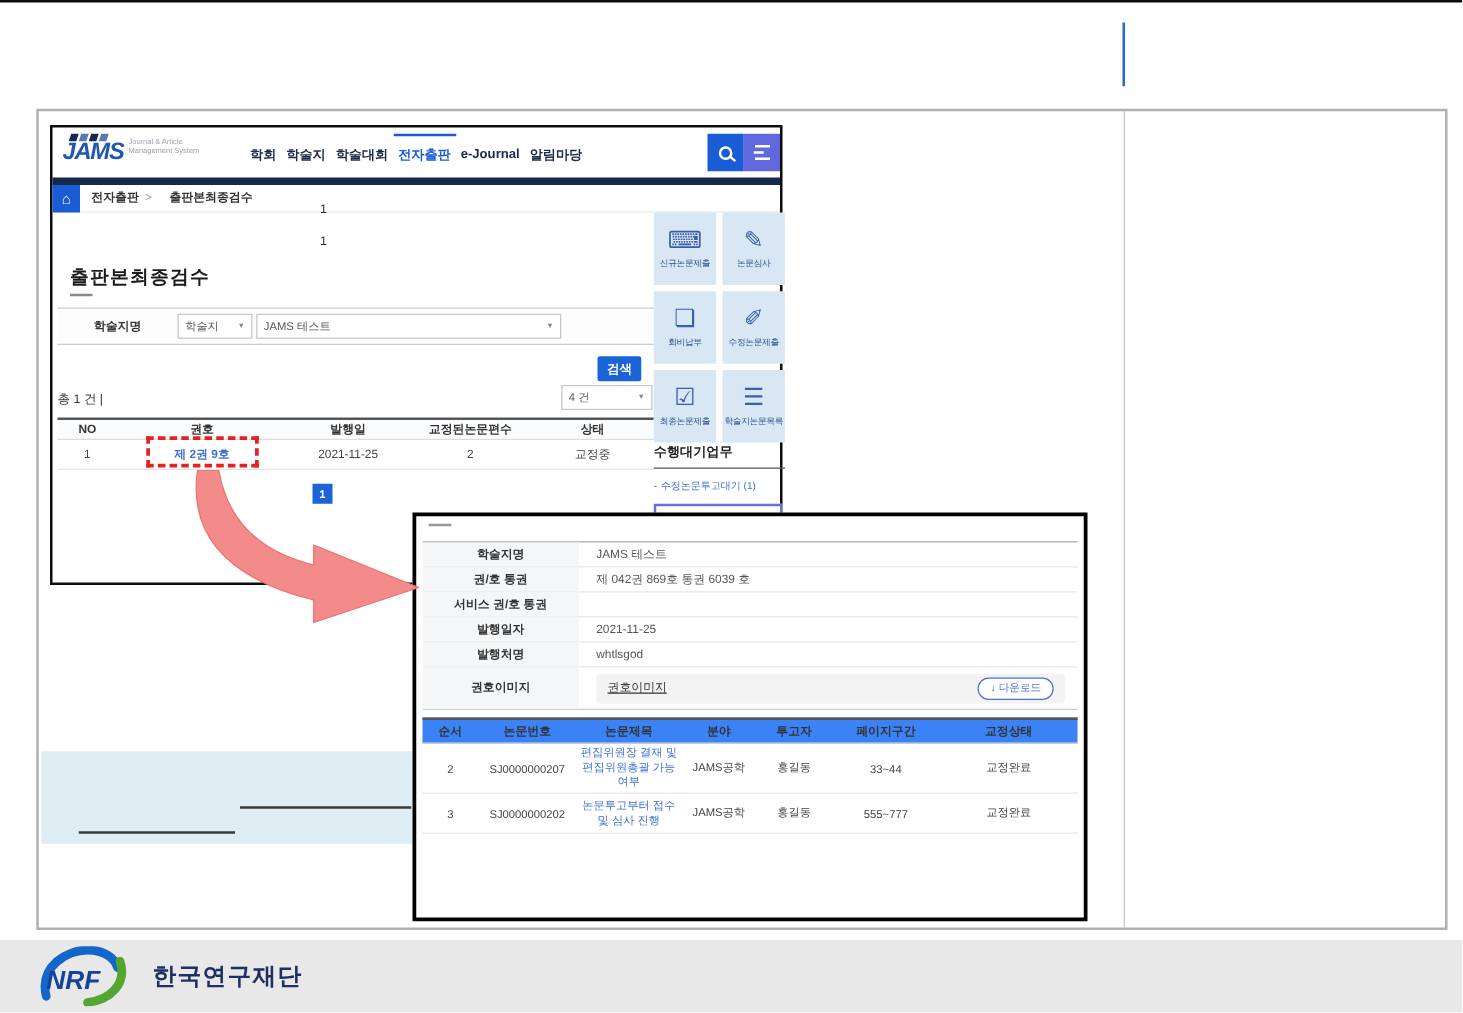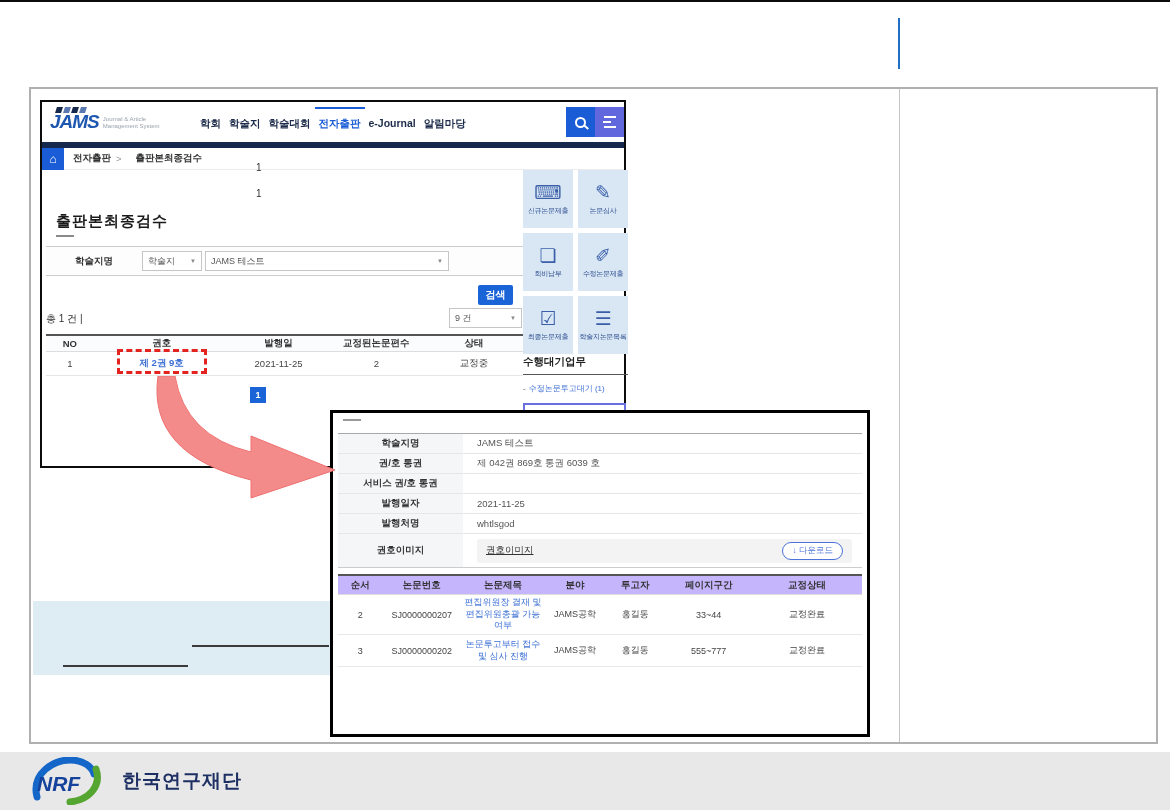--- a/index.html
+++ b/index.html
@@ -10,21 +10,21 @@
 
   
   .doc-topline{left:0;top:69;width:1170px;height:2px;background:#0c0c0c}
   .doc-vline{left:898px;top:18px;width:2px;height:51px;background:#1f6fc4}
   .outer-box{left:29px;top:87px;width:1129px;height:657px;border:2px solid #b0b0b0;background:#fff}
   .outer-divider{left:868px;top:0;width:1px;height:100%;background:#c4c4c4}
 
   
   .jams{left:40px;top:100px;width:586px;height:368px;border:2px solid #0c0c0c;background:#fff;z-index:2}
   .jams-header{display:flex;align-items:center;height:40px;padding-left:8px}
-  .logo{display:flex;align-items:flex-end;gap:4px;width:124px}
+  .logo{display:flex;align-items:flex-start;gap:4px;width:124px}
   .logo-cubes{position:absolute;left:14px;top:5px;display:flex;gap:2px}
   .cube{width:6px;height:6px;background:#16294d;transform:skewX(-18deg)}
   .cube.lt{background:#5b79b0}
   .logo-text{font-size:19px;font-weight:bold;color:#1e57b0;letter-spacing:-1px;font-style:italic}
   .logo-sub{font-size:6px;color:#9aa3ad;line-height:1.15;padding-bottom:3px;width:60px}
   .nav{display:flex;gap:8px;margin-left:26px;font-size:10.5px;font-weight:bold;color:#1c2b4a;white-space:nowrap}
   .nav-item{cursor:pointer;position:relative;padding-top:3px}
   .nav-item.active{color:#1a5cd6}
   .nav-item.active::before{content:"";position:absolute;top:-7px;left:-4px;right:-4px;height:2px;background:#1a5cd6}
   .hdr-btns{margin-left:auto;display:flex}
@@ -92,21 +92,21 @@
   .d-row{display:flex;border-bottom:1px solid #e7e7e7;min-height:20px;align-items:stretch}
   .d-row:last-child{border-bottom:none}
   .d-label{width:125px;background:#f5f6f8;display:flex;align-items:center;justify-content:center;font-weight:bold;color:#333;text-align:center}
   .d-value{flex:1;display:flex;align-items:center;padding-left:14px;color:#555}
   .d-row.tall{height:33px}
   .filebox{flex:1;margin-right:10px;background:#f3f3f3;border-radius:3px;height:24px;display:flex;align-items:center;padding:0 9px}
   .filelink{font-size:9.5px;color:#333;text-decoration:underline;cursor:pointer}
   .dl-btn{margin-left:auto;border:1px solid #4a72d8;color:#4a72d8;font-size:8.5px;border-radius:10px;padding:2px 9px;cursor:pointer;background:#fff;white-space:nowrap}
   .pp-total{font-size:10px;color:#333;margin:12px 0 0 6px}
   .atable{margin:6px 5px 0 5px;font-size:9px}
-  .a-head{height:21px;border-top:2px solid #555;border-bottom:1px solid #ddd;background:#c4b5fd;font-weight:bold;color:#333;font-size:9.5px}
+  .a-head{height:21px;border-top:2px solid #555;border-bottom:1px solid #ddd;background:#3b82f6;font-weight:bold;color:#333;font-size:9.5px}
   .a-body{min-height:32px;border-bottom:1px solid #e8e8e8;color:#444}
   .ac0{width:8.5%}.ac1{width:15%}.ac2{width:16%}.ac3{width:11.5%}.ac4{width:11.5%}.ac5{width:16.5%}.ac6{width:21%}
   .a-title{line-height:1.3;padding:2px 3px}
 
   
   .footer{left:0;top:752px;width:1170px;height:58px;background:#e8e8e8;display:flex;align-items:center}
   .nrf{margin-left:30px;position:relative;width:76px;height:48px}
   .org-name{font-size:19px;font-weight:bold;color:#1d2f63;margin-left:16px;letter-spacing:1px}
 </style>
 </head>
@@ -178,21 +178,21 @@
       <div class="select sel-journal">
         <span>JAMS 테스트</span>
         <span class="car">▼</span>
       </div>
     </div>
 
     <div class="abs btn-primary btn-search-run">검색</div>
 
     <div class="abs total" style="left:4px;top:210px">총 1 건 |</div>
     <div class="abs select pagesize">
-      <span>9 건</span>
+      <span>4 건</span>
       <span class="car">▼</span>
     </div>
 
     <div class="abs mtable">
       <div class="t-row t-head">
         <span class="t-cell mc0">NO</span>
         <span class="t-cell mc1">권호</span>
         <span class="t-cell mc2">발행일</span>
         <span class="t-cell mc3">교정된논문편수</span>
         <span class="t-cell mc4">상태</span>

